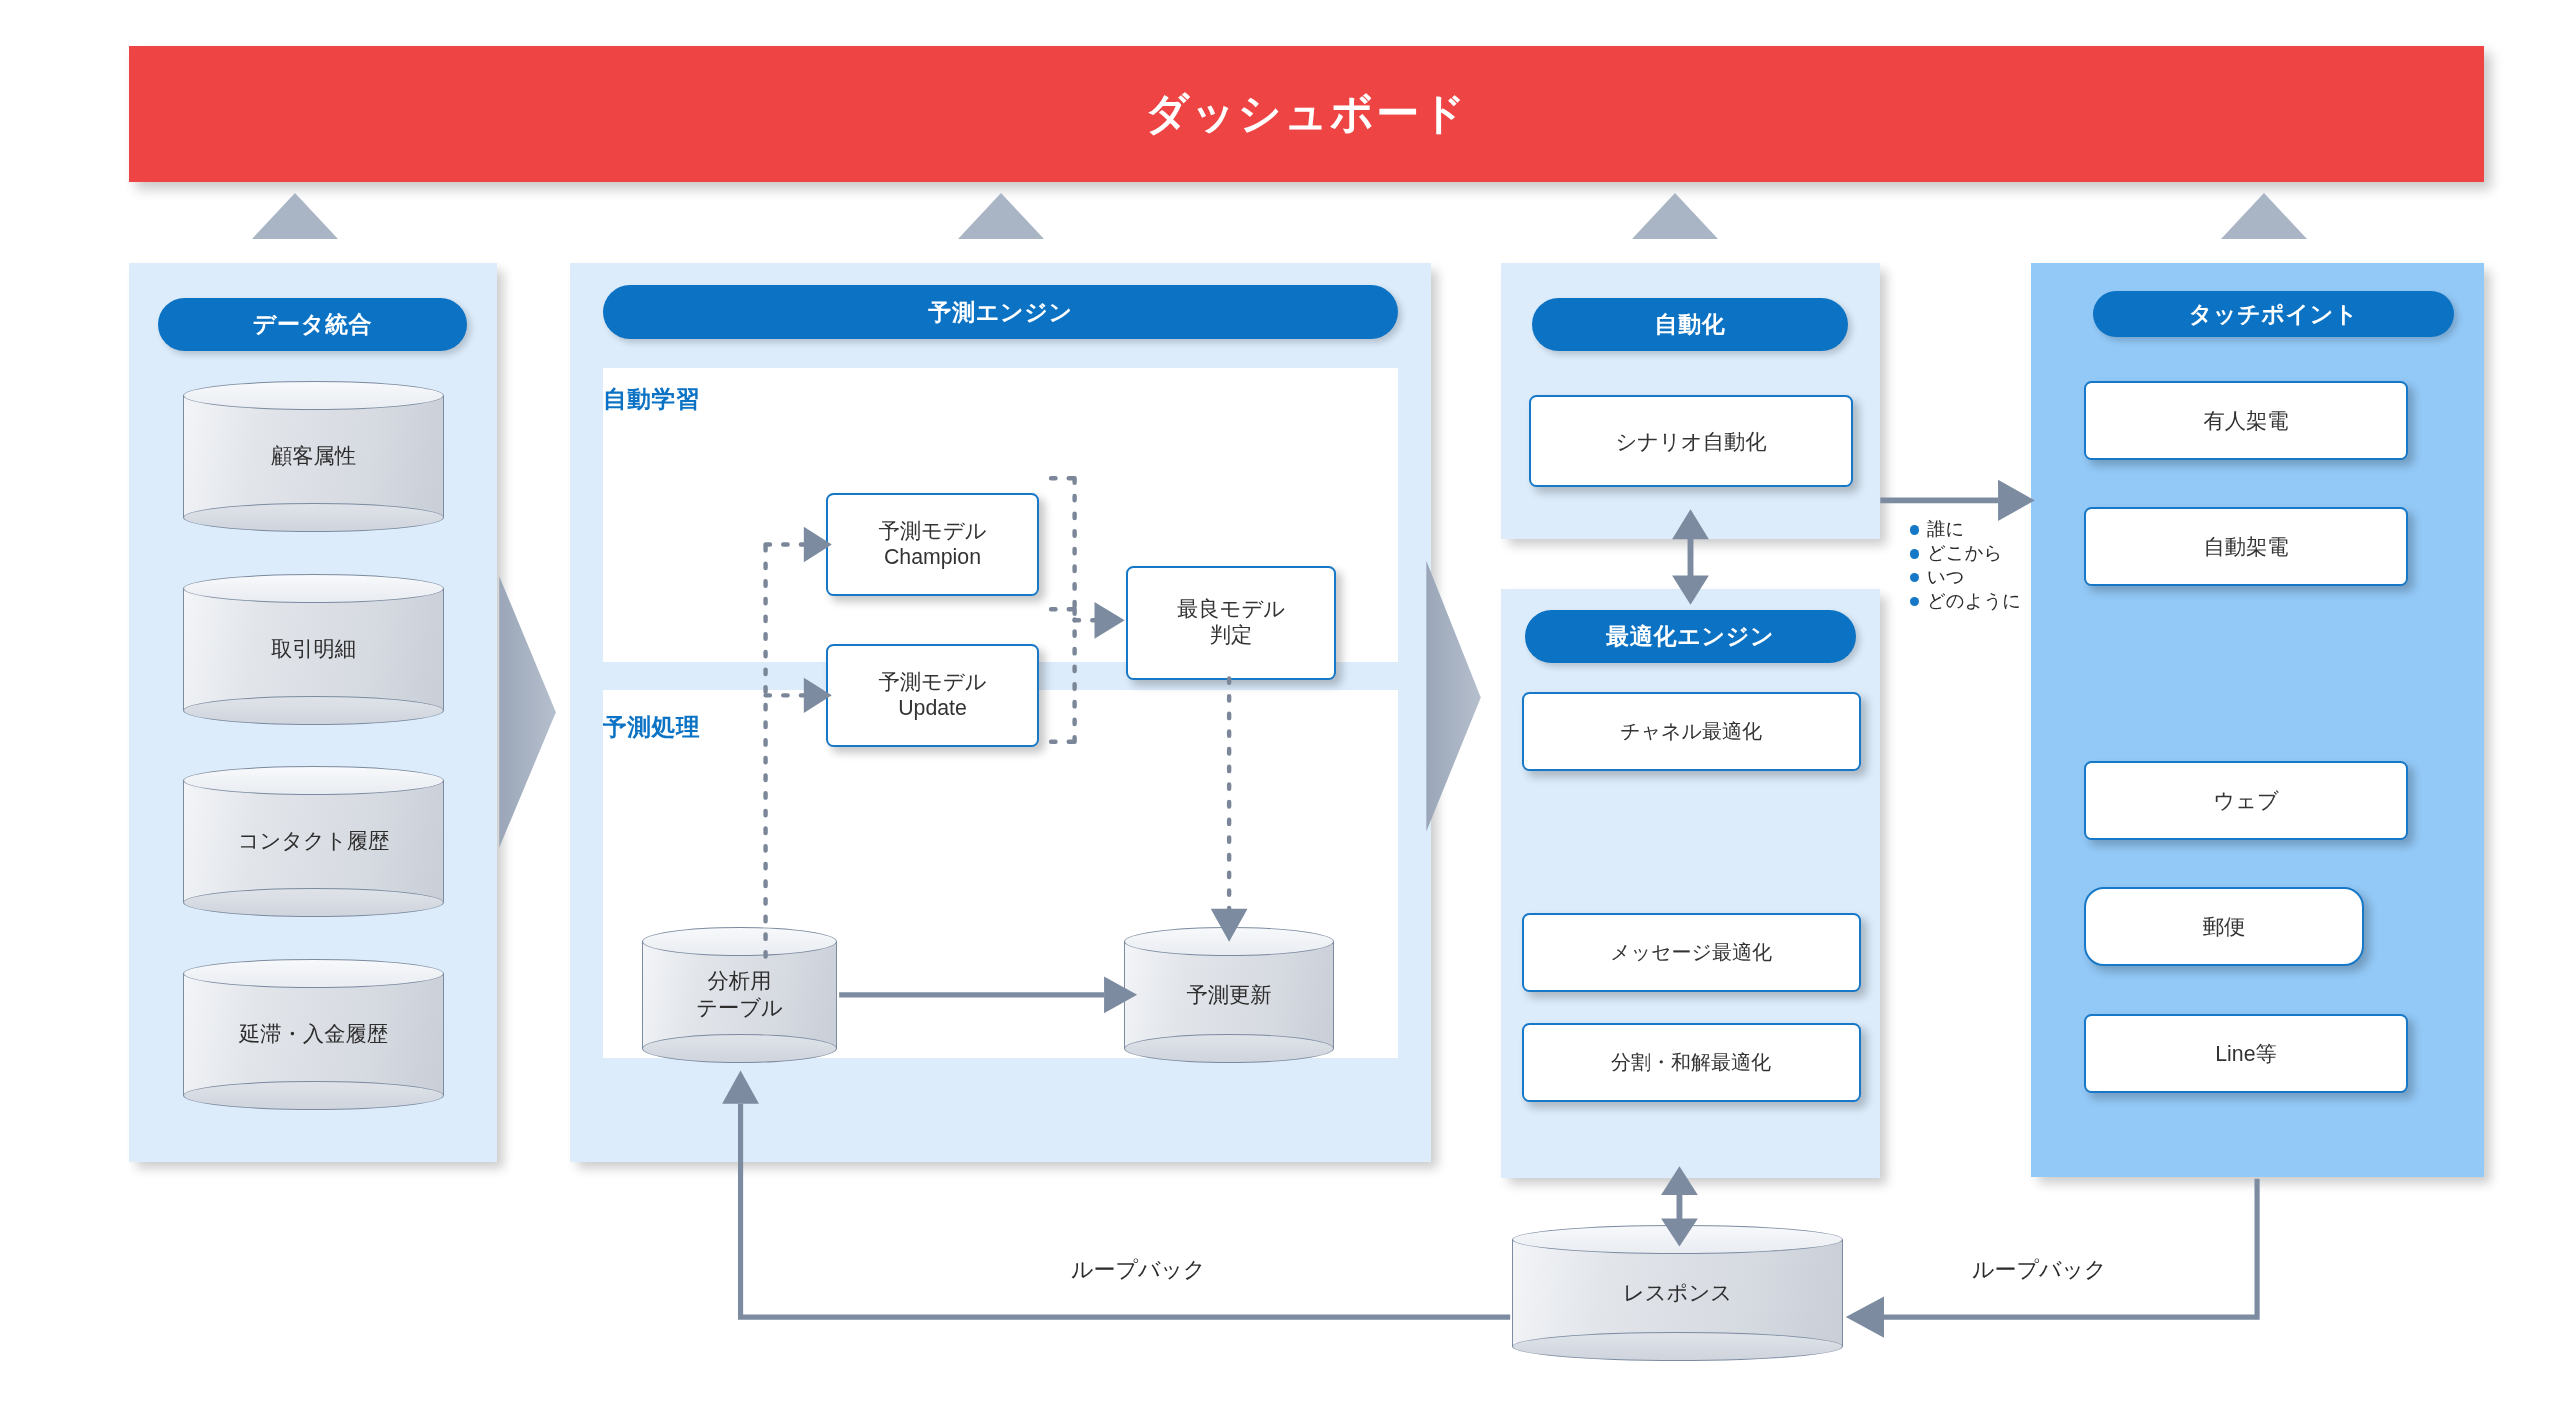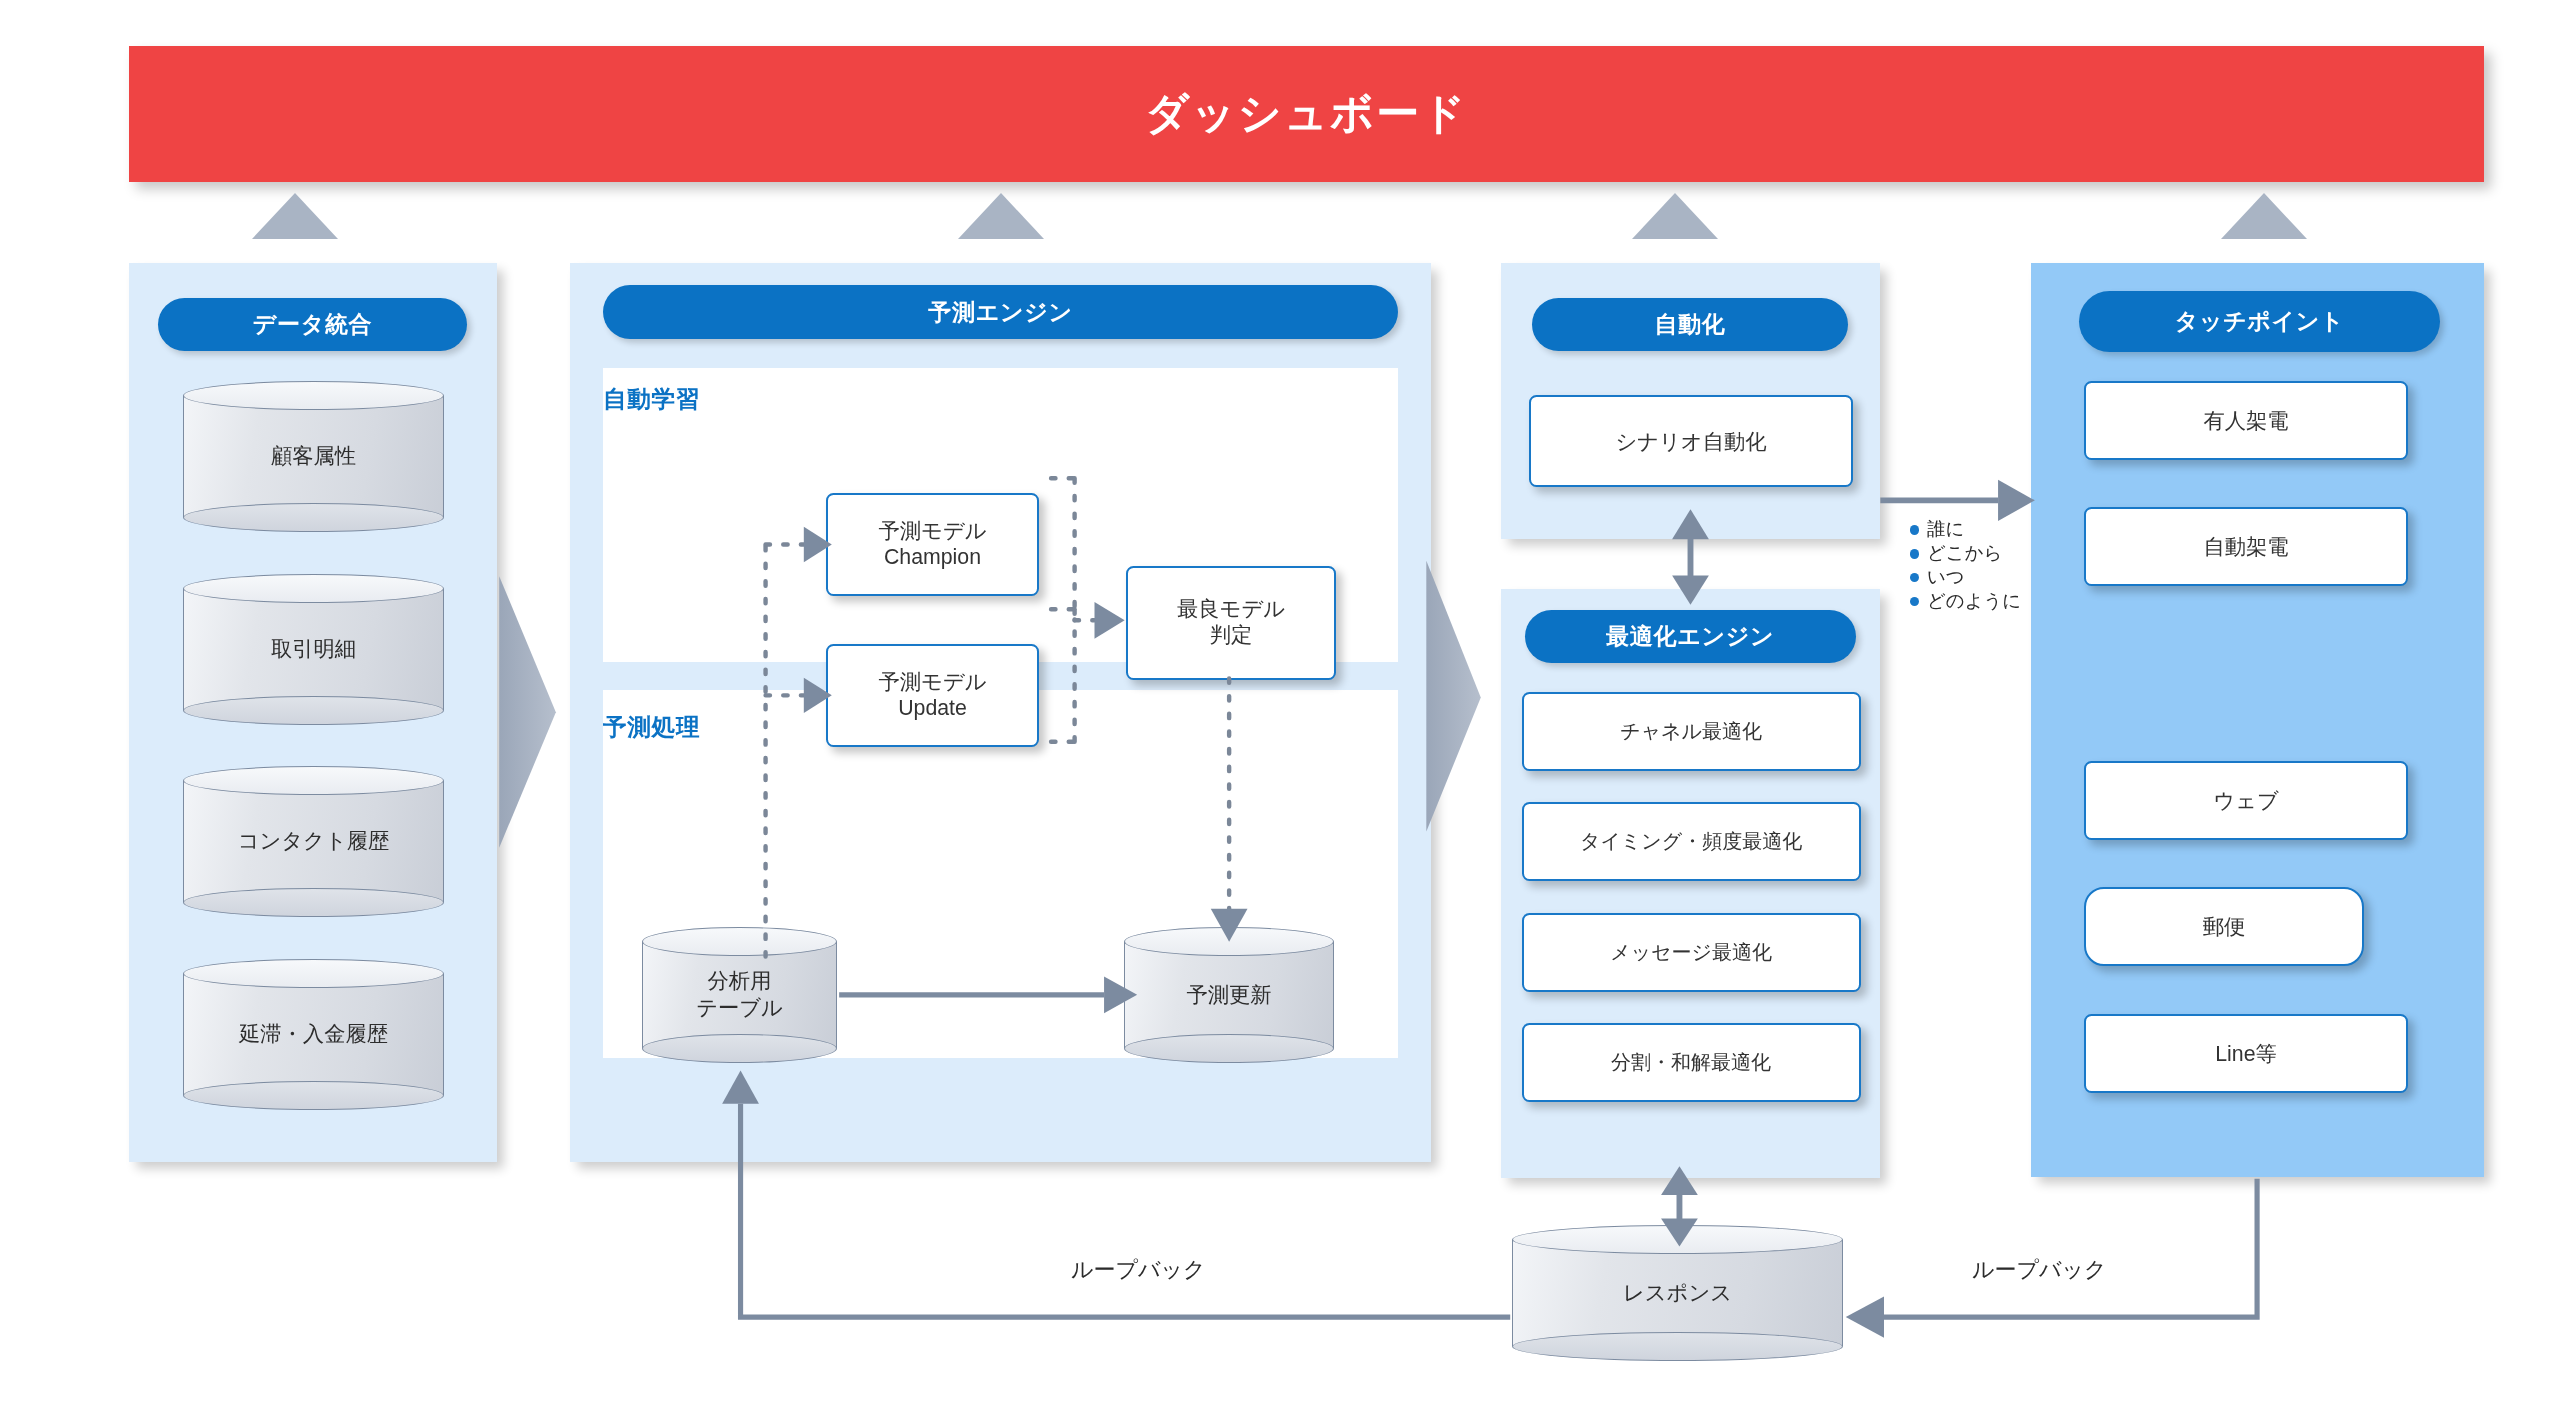--- a/index.html
+++ b/index.html
@@ -191,33 +191,30 @@
     <div class="abs card" style="left:28px;top:132px;width:324px;height:92px;">
       <span>シナリオ自動化</span>
     </div>
   </div>
 
   <div class="abs panel" style="left:1501px;top:589px;width:379px;height:589px;">
     <div class="abs pill" style="left:23.6px;top:20.6px;width:331px;height:53px;">最適化エンジン</div>
     <div class="abs card sm" style="left:20.6px;top:103px;width:339px;height:79px;">
       <span>チャネル最適化</span>
     </div>
-    <div class="abs card sm" style="left:20.6px;top:213px;width:339px;height:79px;">
-      <span>タイミング・頻度最適化</span>
-    </div>
     <div class="abs card sm" style="left:20.6px;top:324px;width:339px;height:79px;">
       <span>メッセージ最適化</span>
     </div>
     <div class="abs card sm" style="left:20.6px;top:434px;width:339px;height:79px;">
       <span>分割・和解最適化</span>
     </div>
   </div>
 
   <div class="abs panel touch" style="left:2031px;top:263px;width:453px;height:914px;">
-    <div class="abs pill" style="left:48px;top:28px;width:361px;height:61px;text-align:center;">タッチポイント</div>
+    <div class="abs pill" style="left:62px;top:28px;width:361px;height:46px;text-align:center;">タッチポイント</div>
 
     <div class="abs card" style="left:53px;top:118px;width:324px;height:79px;">
       <span>有人架電</span>
       </div>
     <div class="abs card" style="left:53px;top:244px;width:324px;height:79px;">
       <span>自動架電</span>
       </div>
     <div class="abs card" style="left:53px;top:498px;width:324px;height:79px;">
       <span>ウェブ</span>
       </div>

